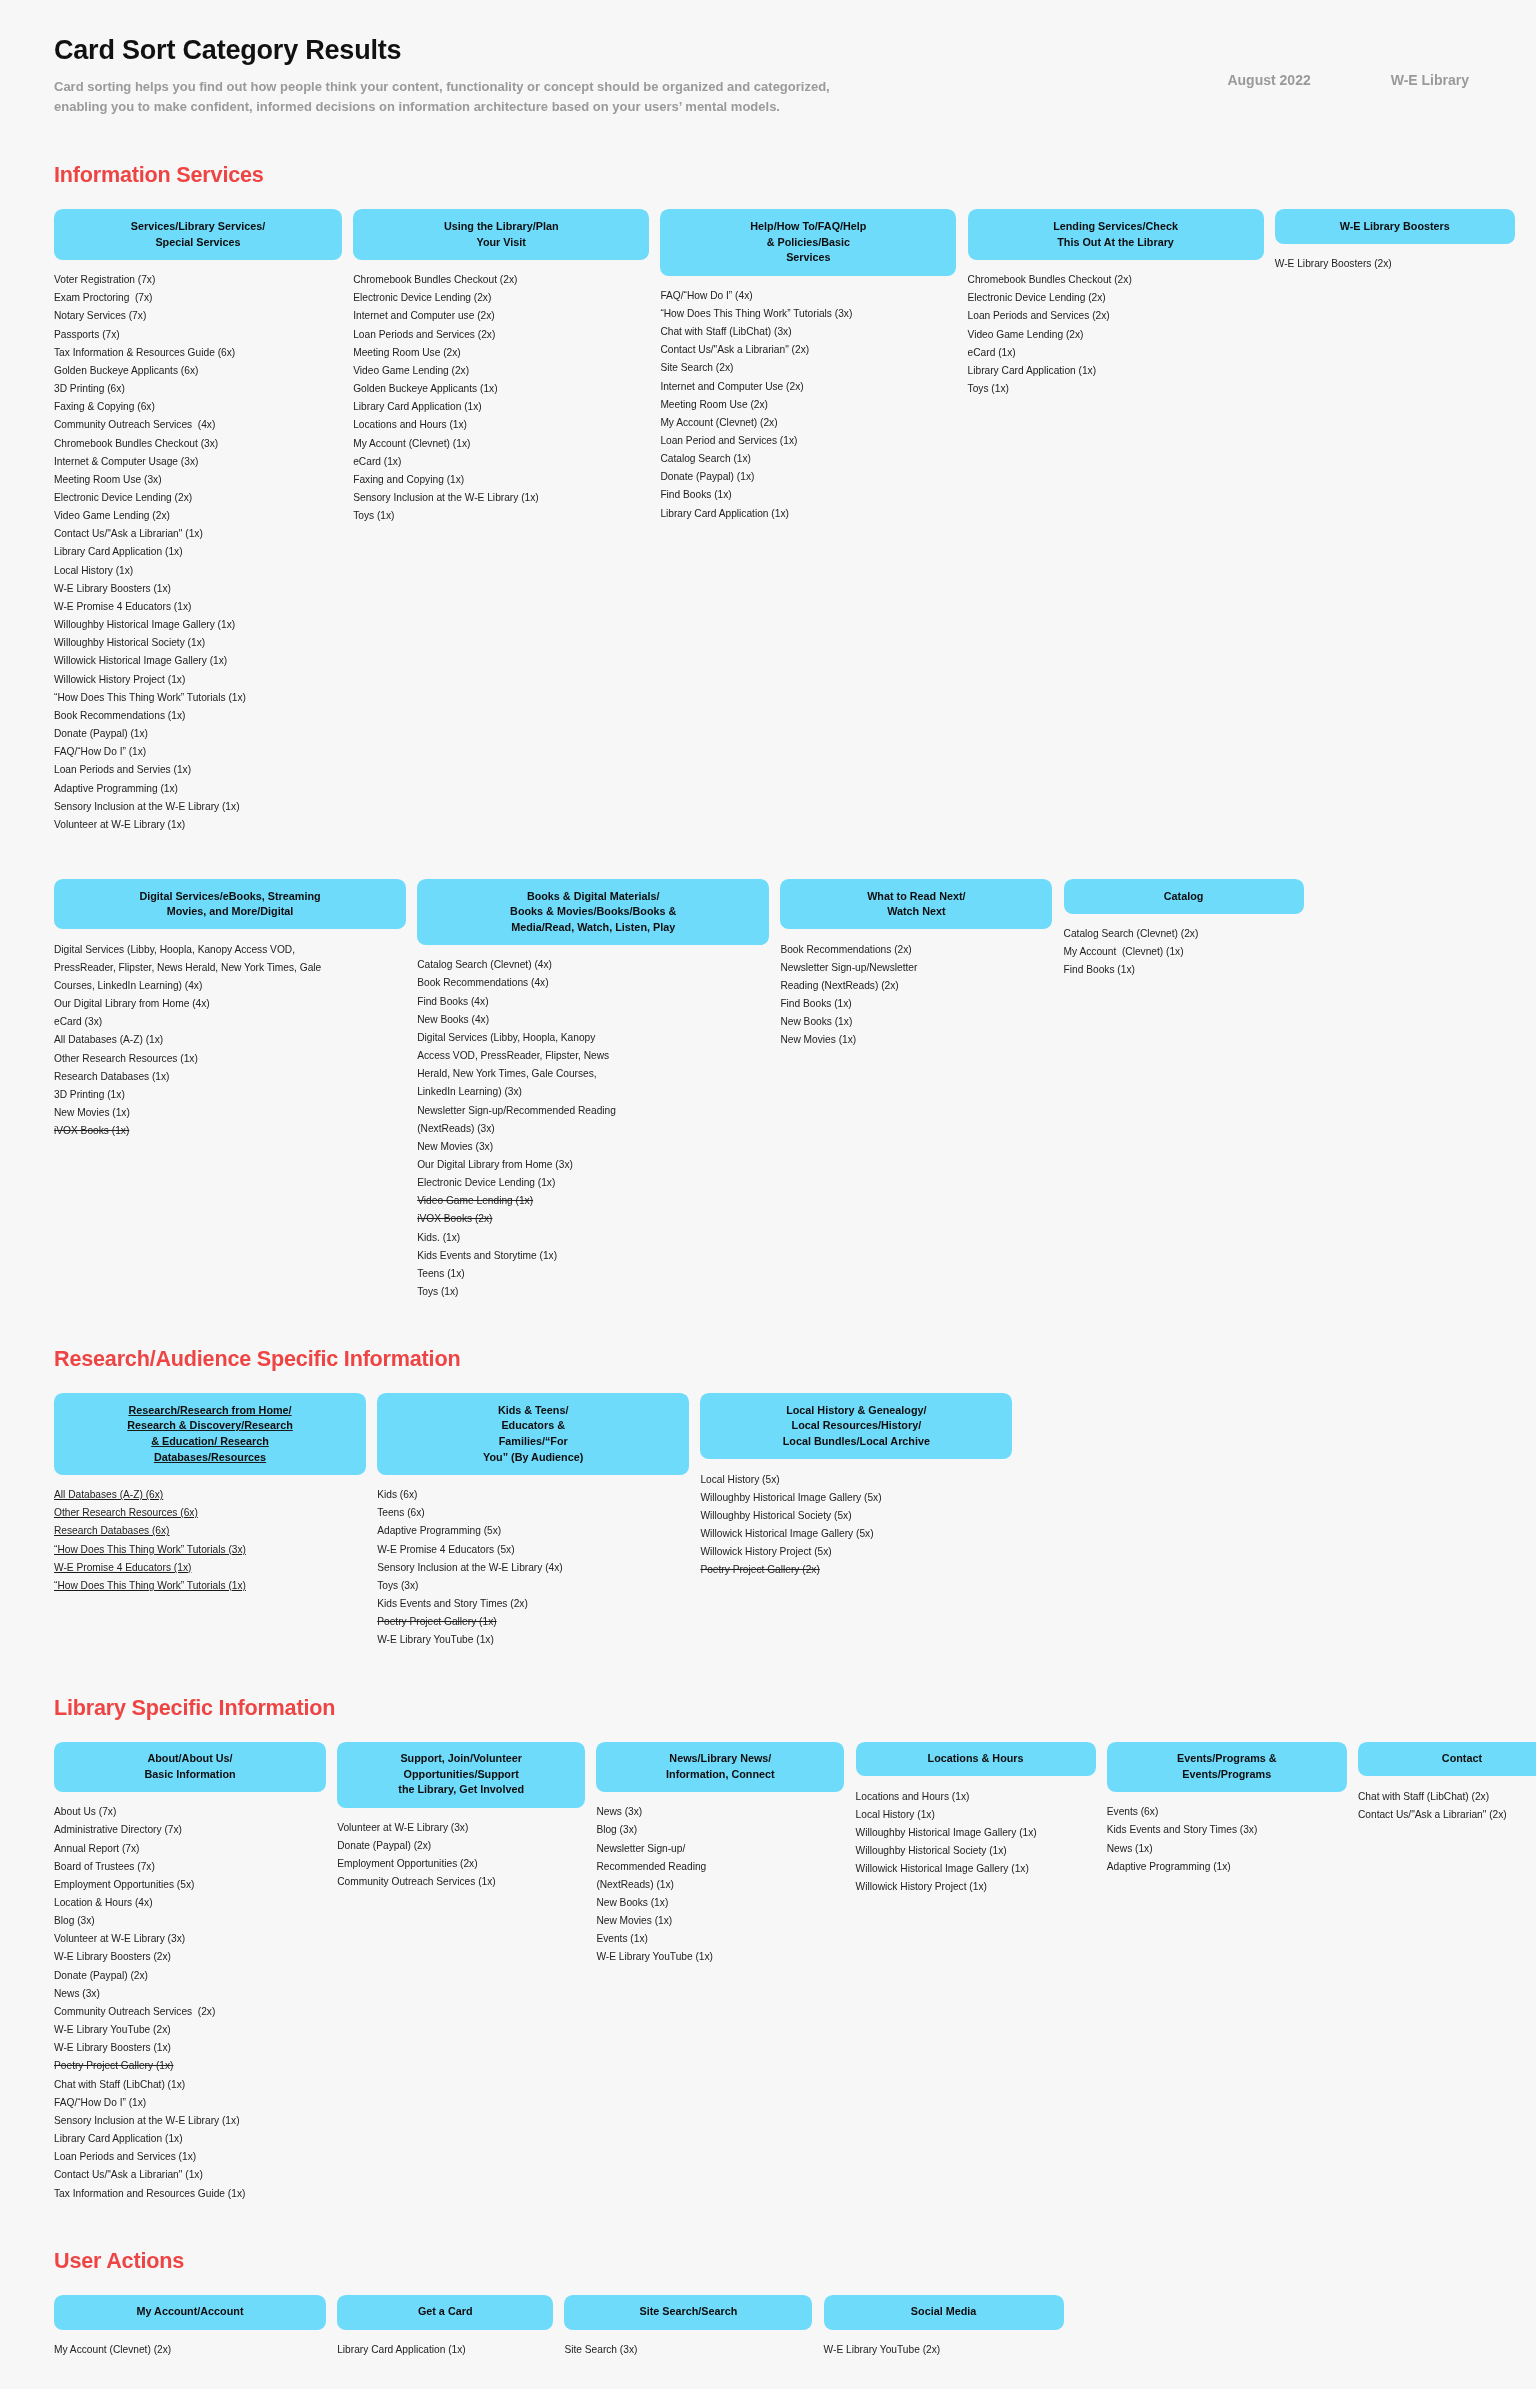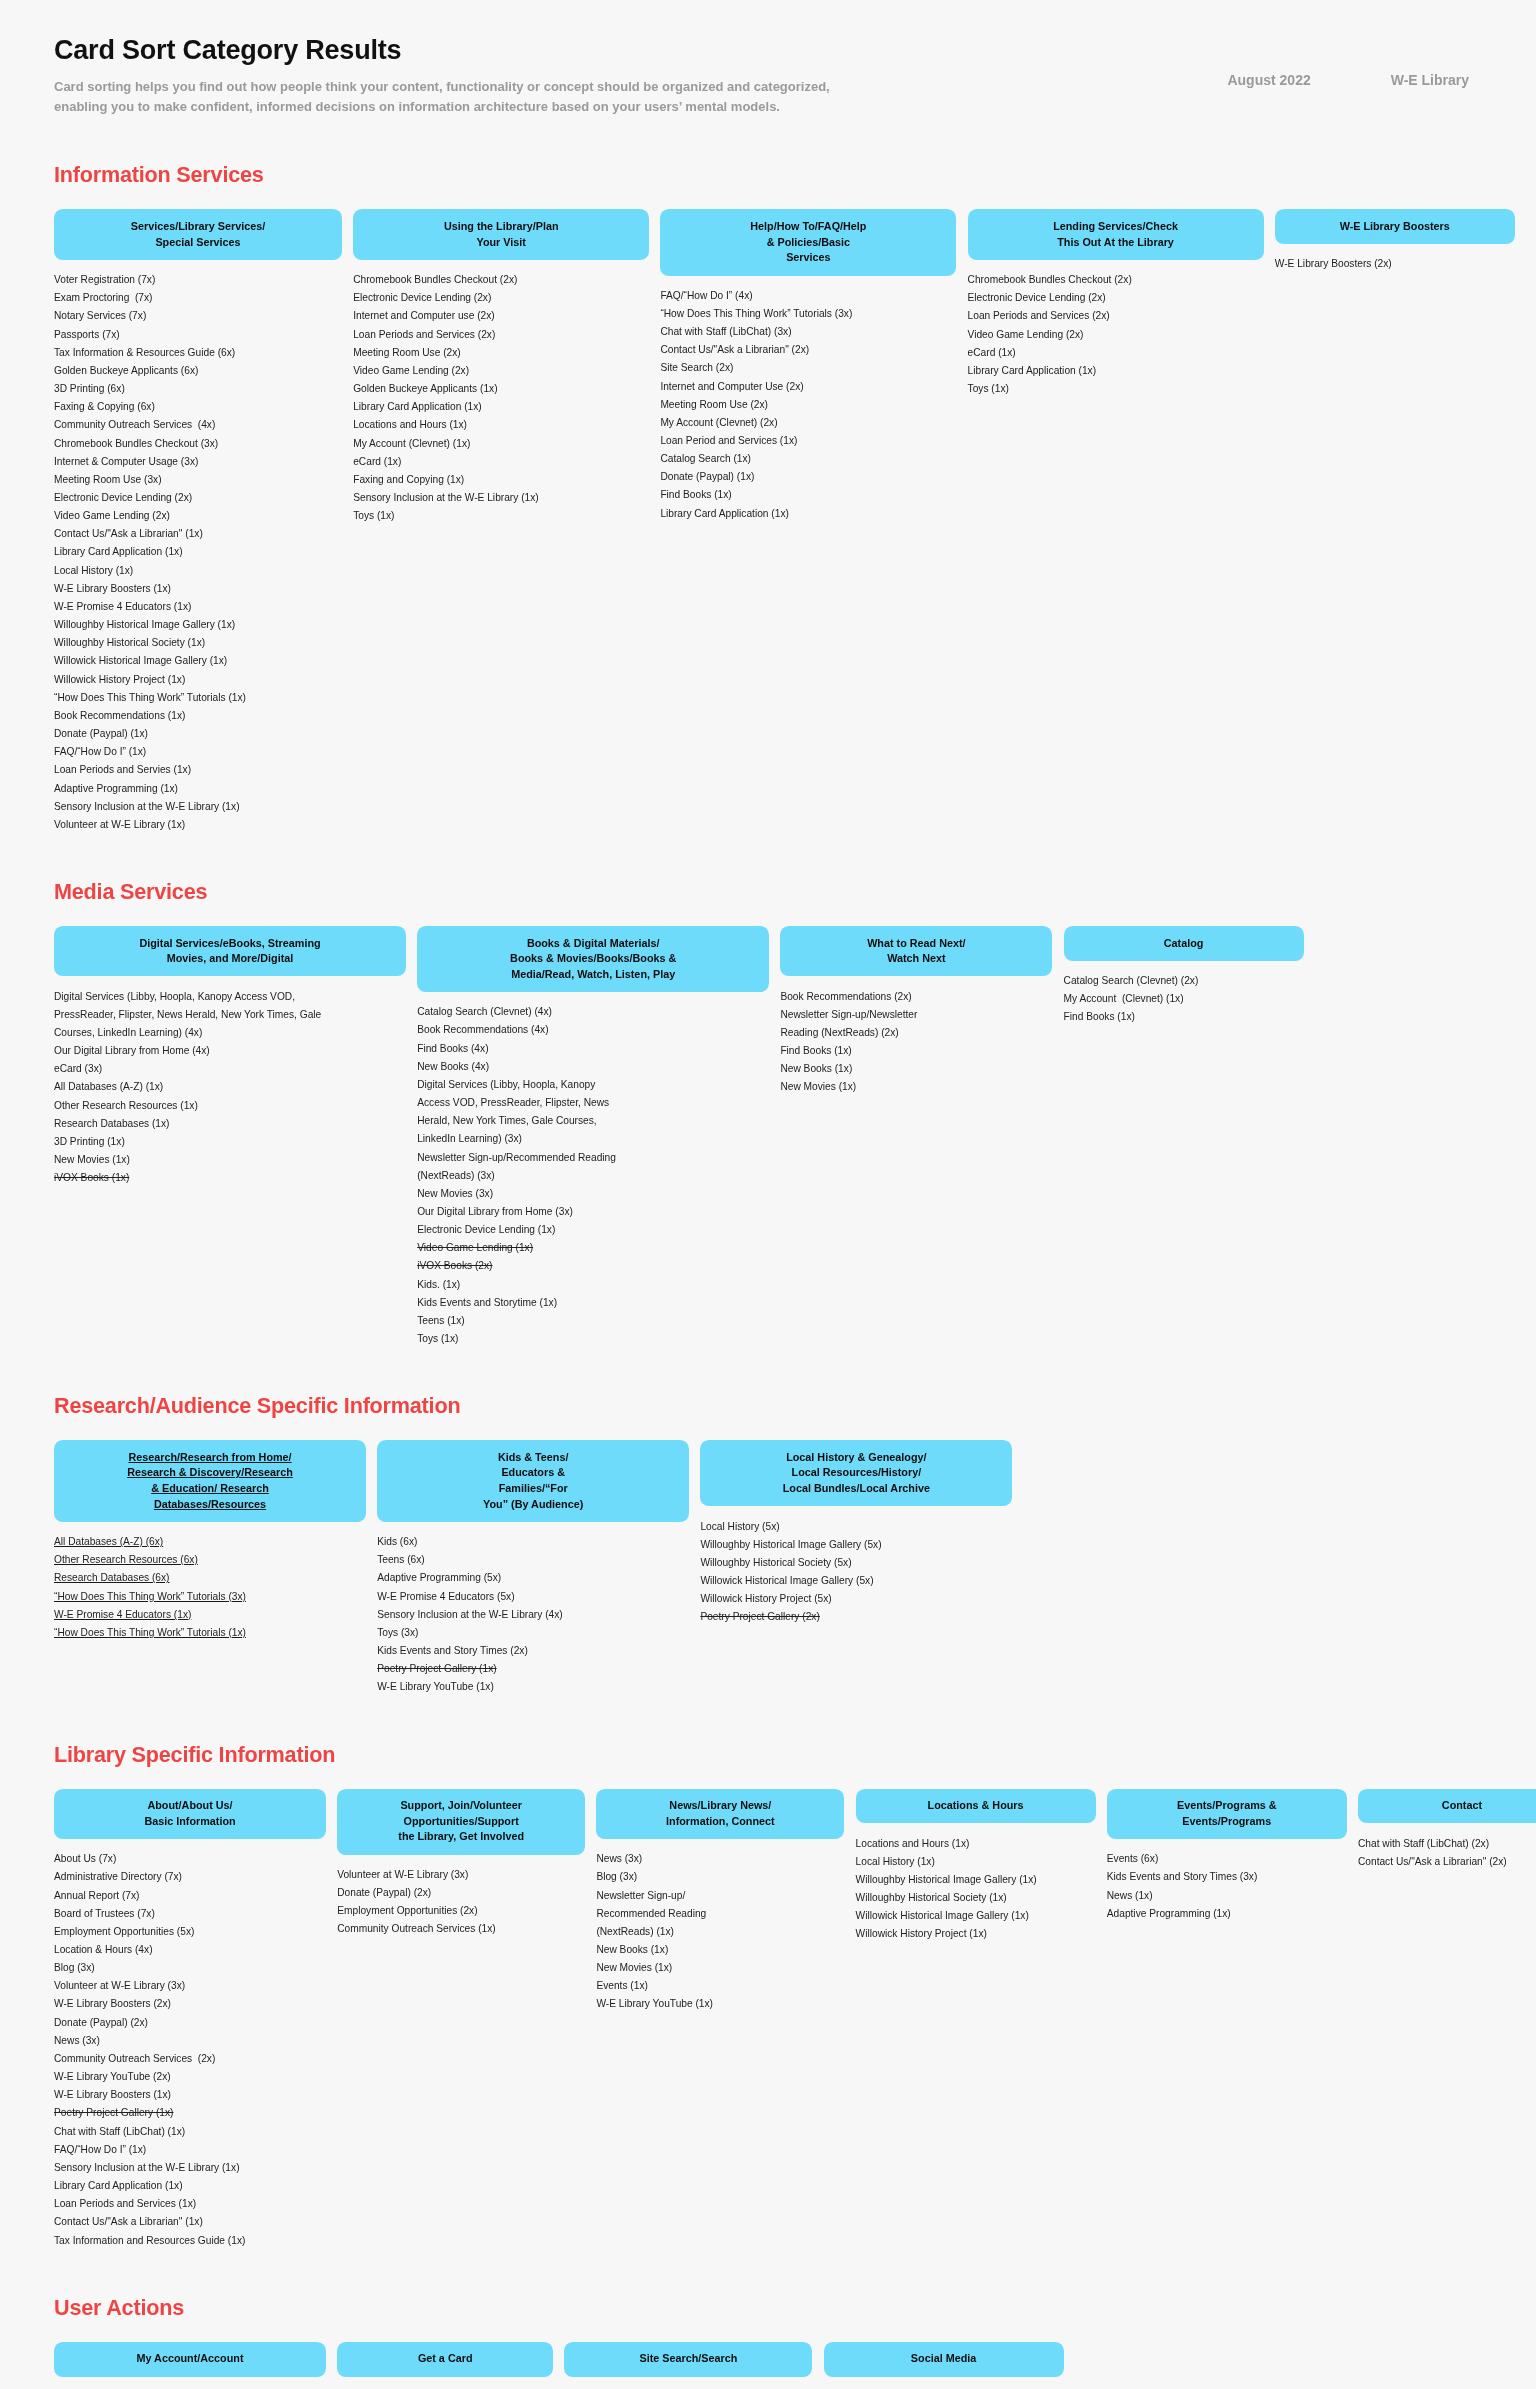--- a/index.html
+++ b/index.html
@@ -180,21 +180,20 @@
             <div class="cat-pill">
               <span class="pill-line">W-E Library Boosters</span>
             </div>
             <ul class="item-list">
               <li>W-E Library Boosters (2x)</li>
             </ul>
           </div>
         </div>
       </div>
       <div class="section">
-        <h2 class="section-title">Media Services</h2>
         <div class="columns">
           <div class="column" style="width: 352px; margin-right: 11.2px;">
             <div class="cat-pill">
               <span class="pill-line">Digital Services/eBooks, Streaming</span>
               <span class="pill-line">Movies, and More/Digital</span>
             </div>
             <ul class="item-list">
               <li>Digital Services (Libby, Hoopla, Kanopy Access VOD,
 PressReader, Flipster, News Herald, New York Times, Gale
 Courses, LinkedIn Learning) (4x)</li>

